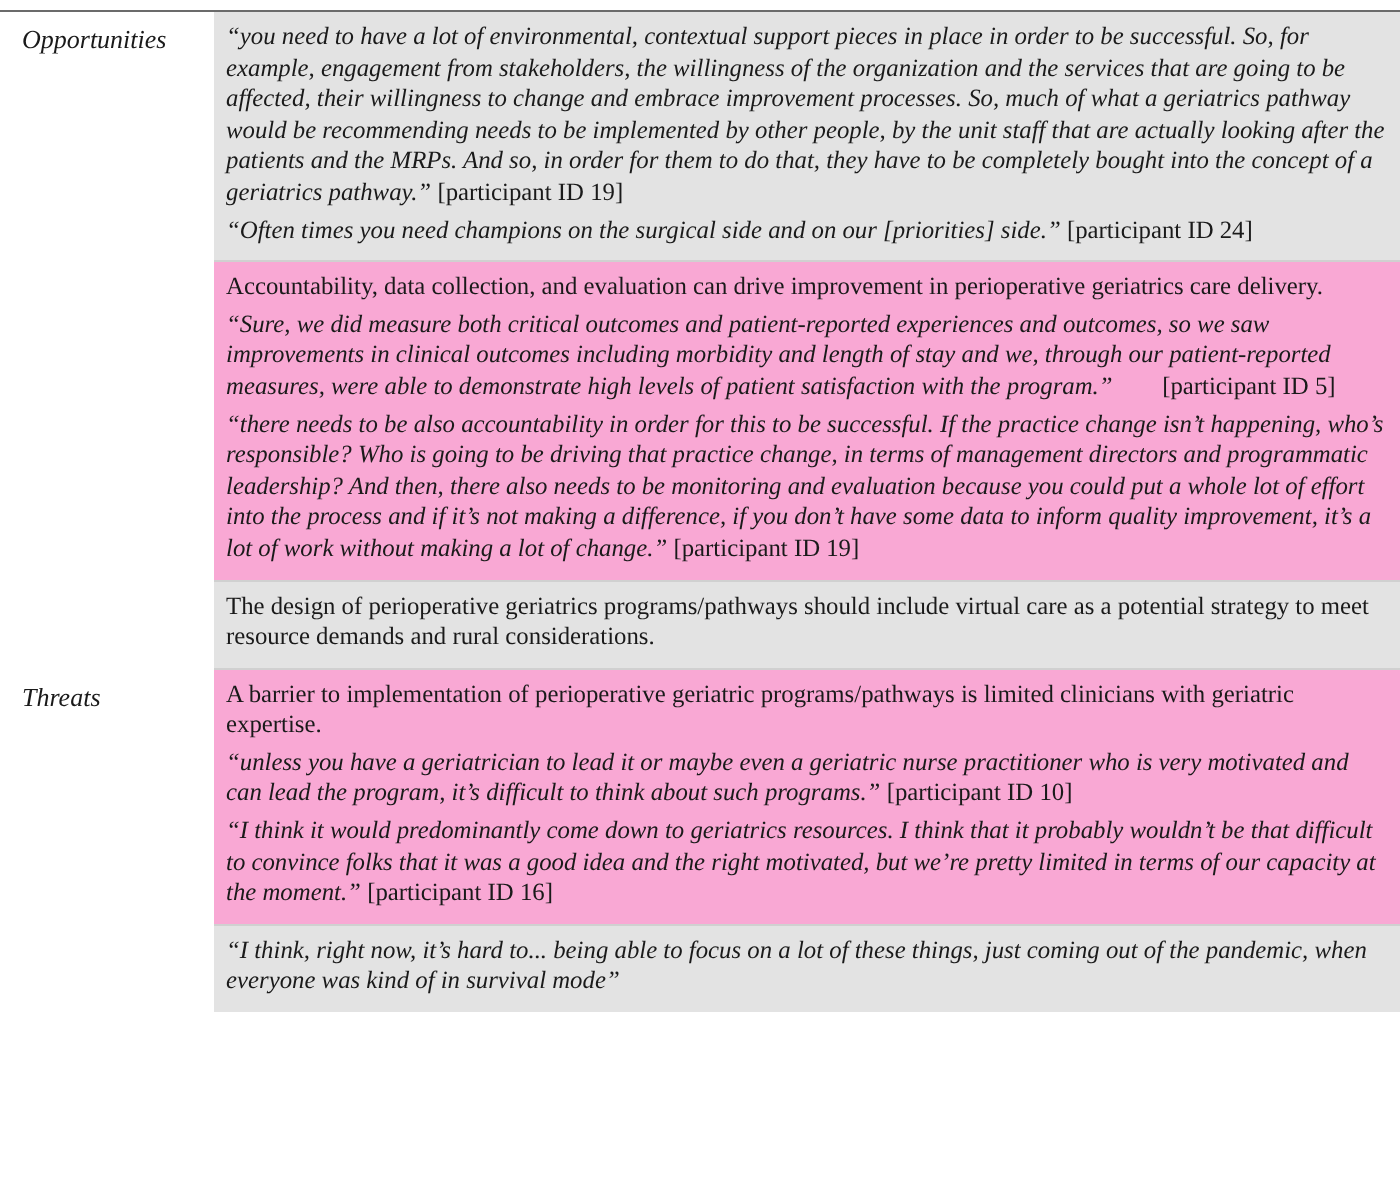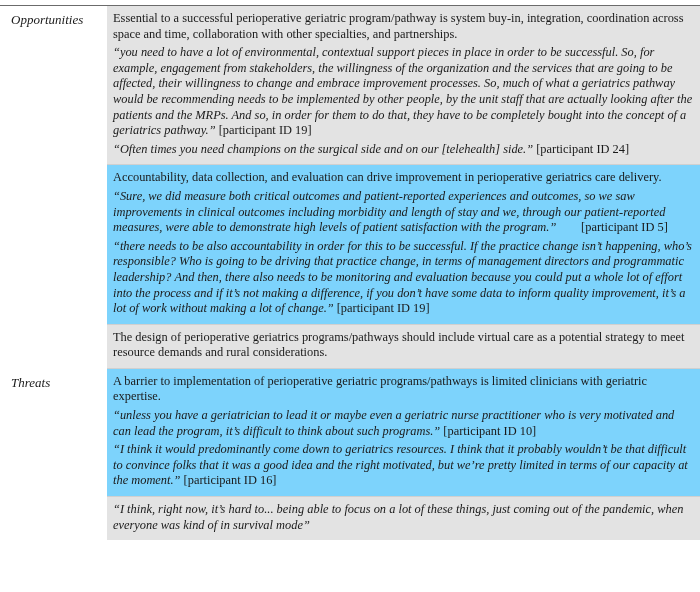--- a/index.html
+++ b/index.html
@@ -3,37 +3,36 @@
   <meta charset="utf-8">
   <style>
     html, body { margin: 0; padding: 0; background: #ffffff; }
     body { width: 700px; height: 592px; overflow: hidden; font-family: "Liberation Serif", "DejaVu Serif", serif; color: #1a1a1a; }
     .table { position: relative; width: 700px; border-top: 1px solid #6b6b6b; margin-top: 5px; }
     .row { display: flex; }
     .label { width: 107px; flex: none; padding-left: 11px; font-style: italic; font-size: 13px; line-height: 16px; padding-top: 6px; box-sizing: border-box; }
     .cells { flex: 1; }
     .cell { padding: 5px 6px 4px 6px; font-size: 12.4px; line-height: 15.6px; box-sizing: border-box; border-bottom: 1px solid #d0d0d0; }
     .cell.shaded { background: #e3e3e3; }
-    .cell.plain { background: #7dd3fc; }
+    .cell.plain { background: #f9a8d4; }
     .theme { margin: 0 0 3px 0; }
     .quote { margin: 0 0 3px 0; }
     .quote em { font-style: italic; }
   </style>
 </head>
 <body>
 
 <div class="table">
 
   <div class="row">
     <div class="label">Opportunities</div>
     <div class="cells">
       <div class="cell shaded">
-        <p class="theme">Essential to a successful perioperative geriatric program/pathway is system buy-in, integration, coordination across space and time, collaboration with other specialties, and partnerships.</p>
         <p class="quote"><em>“you need to have a lot of environmental, contextual support pieces in place in order to be successful. So, for example, engagement from stakeholders, the willingness of the organization and the services that are going to be affected, their willingness to change and embrace improvement processes. So, much of what a geriatrics pathway would be recommending needs to be implemented by other people, by the unit staff that are actually looking after the patients and the MRPs. And so, in order for them to do that, they have to be completely bought into the concept of a geriatrics pathway.”</em> <span>[participant ID 19]</span></p>
-        <p class="quote"><em>“Often times you need champions on the surgical side and on our [telehealth] side.”</em> <span>[participant ID 24]</span></p>
+        <p class="quote"><em>“Often times you need champions on the surgical side and on our [priorities] side.”</em> <span>[participant ID 24]</span></p>
       </div>
       <div class="cell plain">
         <p class="theme">Accountability, data collection, and evaluation can drive improvement in perioperative geriatrics care delivery.</p>
         <p class="quote"><em>“Sure, we did measure both critical outcomes and patient-reported experiences and outcomes, so we saw improvements in clinical outcomes including morbidity and length of stay and we, through our patient-reported measures, were able to demonstrate high levels of patient satisfaction with the program.”</em>&nbsp;&nbsp;&nbsp;&nbsp;&nbsp;&nbsp;&nbsp;&nbsp;<span>[participant ID 5]</span></p>
         <p class="quote"><em>“there needs to be also accountability in order for this to be successful. If the practice change isn’t happening, who’s responsible? Who is going to be driving that practice change, in terms of management directors and programmatic leadership? And then, there also needs to be monitoring and evaluation because you could put a whole lot of effort into the process and if it’s not making a difference, if you don’t have some data to inform quality improvement, it’s a lot of work without making a lot of change.”</em> <span>[participant ID 19]</span></p>
       </div>
       <div class="cell shaded">
         <p class="theme">The design of perioperative geriatrics programs/pathways should include virtual care as a potential strategy to meet resource demands and rural considerations.</p>
       </div>
     </div>

